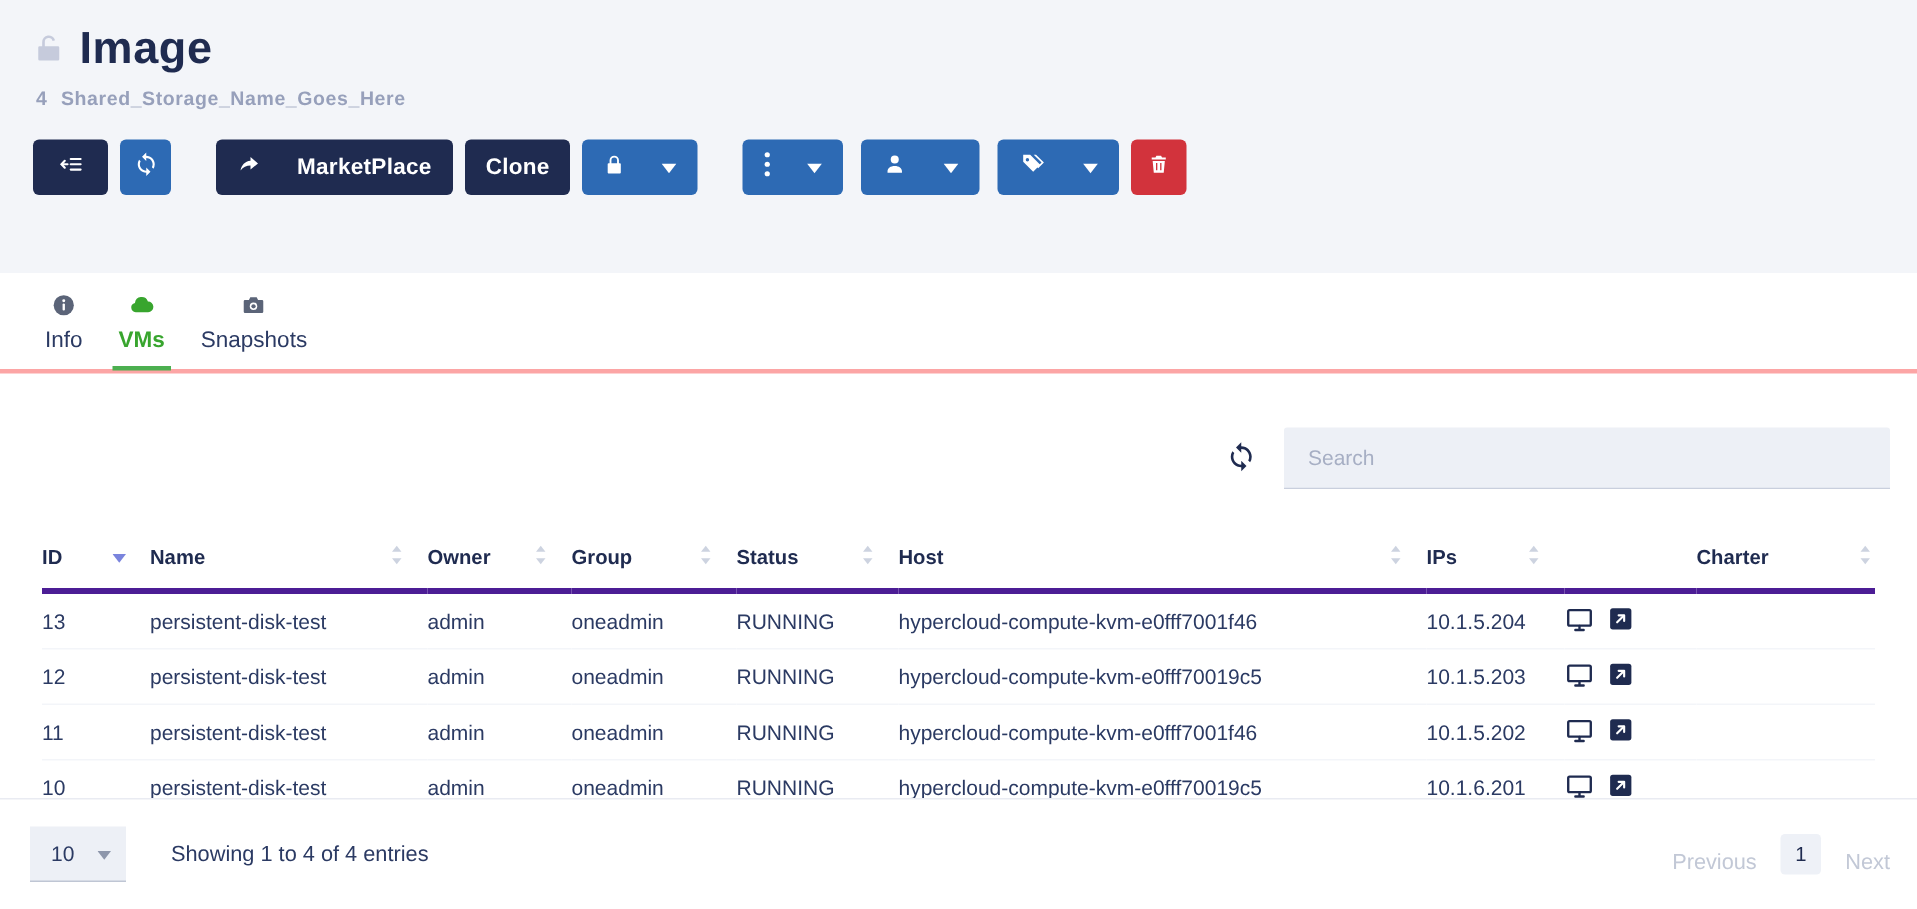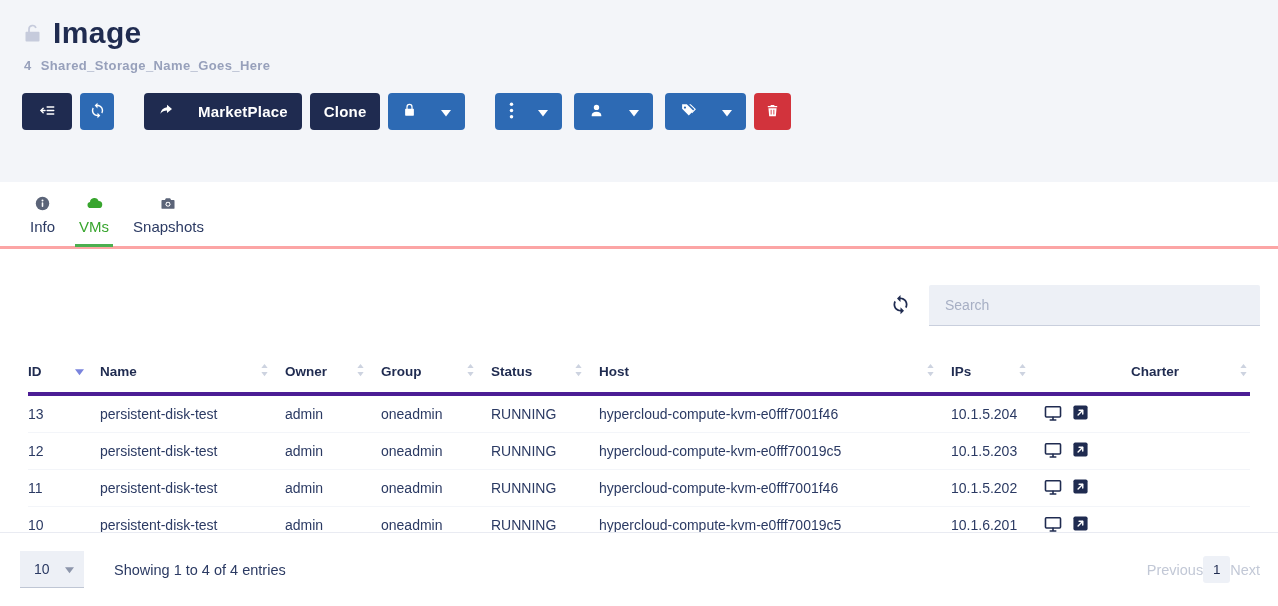--- a/index.html
+++ b/index.html
@@ -22,28 +22,28 @@
   }
   .btn.dark { background:#1f2b50; }
   .btn.blue { background:#2d6ab4; }
   .btn.red  { background:#d2333c; padding:0 11px; }
   .btn.icon-only { padding:0 10px; }
   .gap-sm { margin-left:8px; } .gap-md { margin-left:12px; } .gap-lg { margin-left:30px; }
   
   .tabbar { background:#fff; padding:12px 0 0 28px; border-bottom:3px solid #fca5a5; display:flex; gap:20px; }
   .tab { display:flex; flex-direction:column; align-items:center; gap:6px; padding:0 2px 11px; position:relative; cursor:pointer; }
   .tab-label { font-size:15px; color:#2b3a63; }
-  .tab.active .tab-label { color:#38a52e; font-weight:normal; }
+  .tab.active .tab-label { color:#38a52e; font-weight:bold; }
   .tab.active::after { content:""; position:absolute; left:-2px; right:-2px; bottom:-1px; height:3px; background:#4caf50; }
   .tab-icon { height:18px; display:flex; align-items:flex-end; }
   
   .controls { display:flex; justify-content:flex-end; align-items:center; gap:18px; margin:36px 18px 0 0; }
   .refresh-table { background:none; border:none; cursor:pointer; height:24px; }
   .search-input {
-    width:331px; height:41px; background:#edf0f6; border:none; border-bottom:1px solid #c9cfdd;
+    width:404px; height:41px; background:#edf0f6; border:none; border-bottom:1px solid #c9cfdd;
     border-radius:2px 2px 0 0; padding:0 16px; font-family:inherit; font-size:14px; color:#2b3a63; outline:none;
   }
   .search-input::placeholder { color:#a7afc4; }
   
   table { width:1222px; margin:24px 28px 0; border-collapse:collapse; table-layout:fixed; }
   col.c-id{width:72px} col.c-name{width:185px} col.c-owner{width:96px} col.c-group{width:110px}
   col.c-status{width:108px} col.c-host{width:352px} col.c-ips{width:92px} col.c-act{width:88px} col.c-charter{width:119px}
   th { text-align:left; padding:13px 0 12px; border-bottom:4px solid #4c1d95; }
   .thwrap { display:flex; align-items:center; justify-content:space-between; padding-right:16px; font-size:13.5px; font-weight:bold; color:#1f2b50; cursor:pointer; }
   td { font-size:14px; color:#2b3a63; padding:8px 0 9px; border-bottom:1px solid #f3f5f9; }
@@ -51,21 +51,21 @@
   .icon-btn { background:none; border:none; cursor:pointer; height:19px; padding:0; }
   
   .footer { position:absolute; left:0; right:0; bottom:0; height:74px; border-top:1px solid #e9ebf2; background:#fff;
     display:flex; align-items:center; padding:0 18px 0 20px; }
   .page-size {
     width:64px; height:37px; background:#edf0f6; border:none; border-bottom:1px solid #bfc6d4; cursor:pointer;
     display:flex; align-items:center; justify-content:space-between; padding:0 10px 0 14px;
     font-family:inherit; font-size:14px; color:#2b3a63;
   }
   .showing { margin-left:30px; font-size:14.5px; color:#2b3a63; }
-  .pager { margin-left:auto; display:flex; align-items:center; }
+  .pager { margin-left:auto; display:flex; align-items:flex-end; gap:16px; }
   .pager-nav { font-size:14.5px; color:#c2c8d6; cursor:pointer; background:none; border:none; font-family:inherit; }
   .page-box { min-width:27px; height:27px; background:#eef1f7; border-radius:3px; display:flex; align-items:center; justify-content:center;
     font-size:13.5px; color:#1f2b50; cursor:pointer; }
 </style>
 </head>
 <body>
 
 <div class="top-section">
   <div class="title-row">
     <span>

